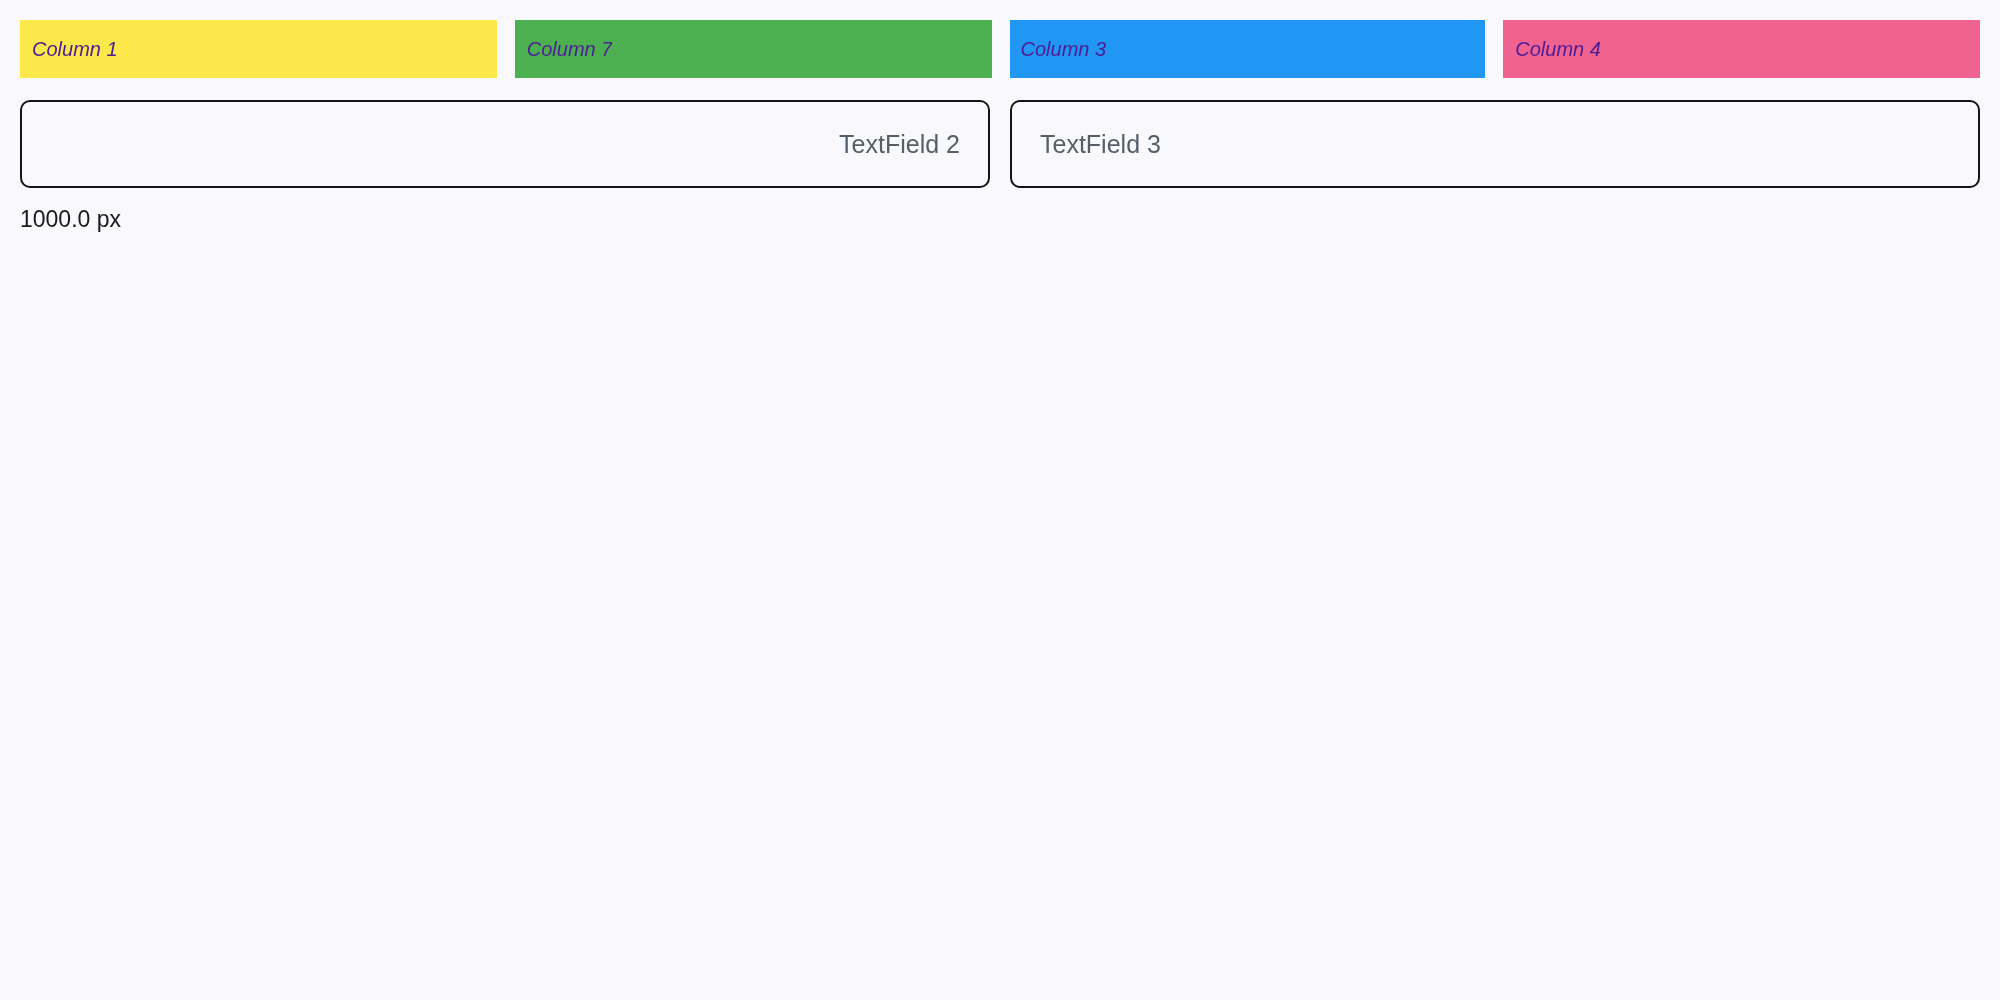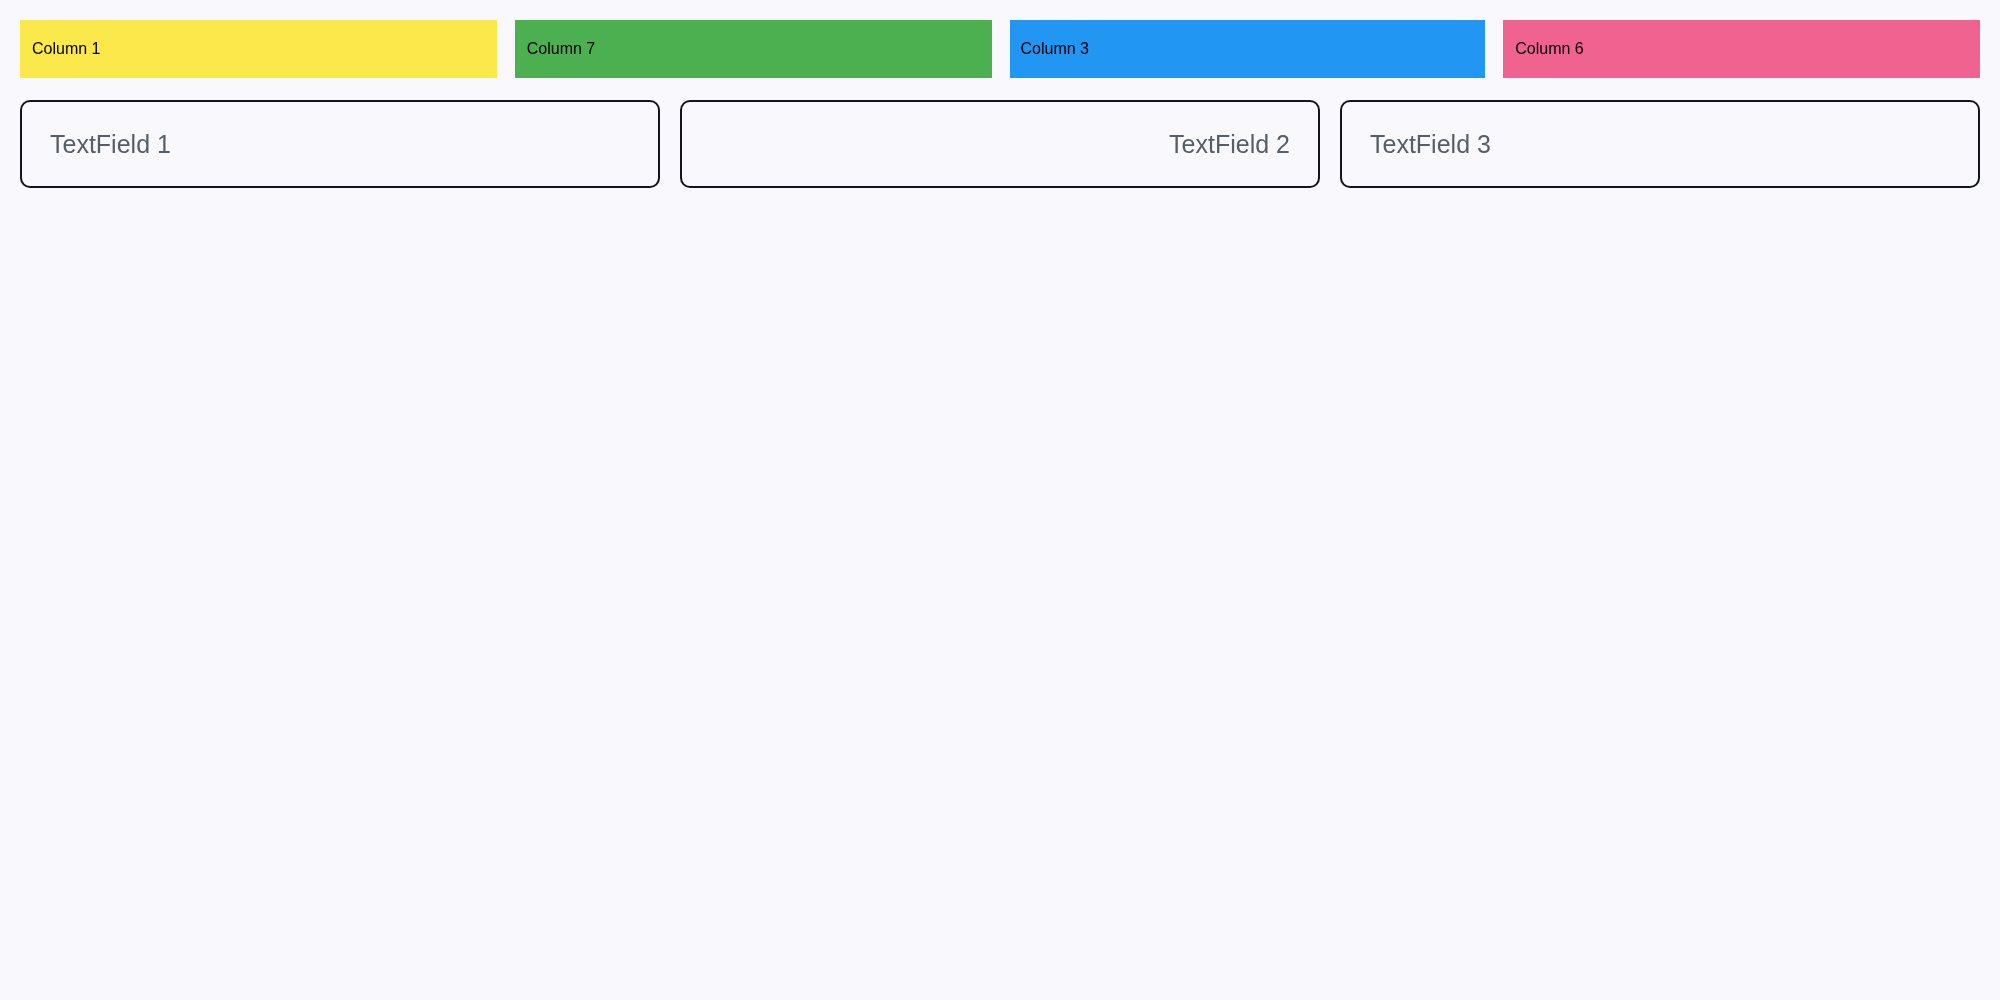--- a/index.html
+++ b/index.html
@@ -34,26 +34,27 @@
   .column-bar {
     flex: 1 1 0;
     display: flex;
     align-items: center;
     box-sizing: border-box;
     padding-left: 12px;
     min-width: 0;
   }
 
   .column-bar-label {
-    font-size: 16px;
+    font-size: 20px;
     line-height: 1;
-    color: #000000;
+    color: #4c1d95;
     white-space: nowrap;
     overflow: hidden;
     text-overflow: ellipsis;
+    font-style: italic;
   }
 
   
   .textfields-row {
     display: flex;
     align-items: stretch;
     gap: 20px;
     height: 88px;
     margin-top: 22px;
   }
@@ -97,30 +98,28 @@
     <div class="column-bar" style="background: rgb(251, 232, 75);">
       <span class="column-bar-label">Column 1</span>
     </div>
     <div class="column-bar" style="background: rgb(76, 176, 80);">
       <span class="column-bar-label">Column 7</span>
     </div>
     <div class="column-bar" style="background: rgb(33, 150, 243); padding-left: 11px;">
       <span class="column-bar-label">Column 3</span>
     </div>
     <div class="column-bar" style="background: rgb(240, 98, 143);">
-      <span class="column-bar-label">Column 6</span>
+      <span class="column-bar-label">Column 4</span>
     </div>
   </div>
 
   <div class="textfields-row">
-    <div class="textfield" style="border-color: rgb(18, 22, 28);">
-      <span class="textfield-placeholder" style="color: rgb(86, 94, 105);">TextField 1</span>
-    </div>
     <div class="textfield" style="border-color: rgb(18, 22, 28); justify-content: flex-end;">
       <span class="textfield-placeholder" style="color: rgb(86, 94, 105);">TextField 2</span>
     </div>
     <div class="textfield" style="border-color: rgb(18, 22, 28); text-align: center;">
       <span class="textfield-placeholder" style="color: rgb(86, 94, 105);">TextField 3</span>
     </div>
   </div>
 
+  <div class="size-readout">1000.0 px</div>
 
 </div>
 
 </body></html>

